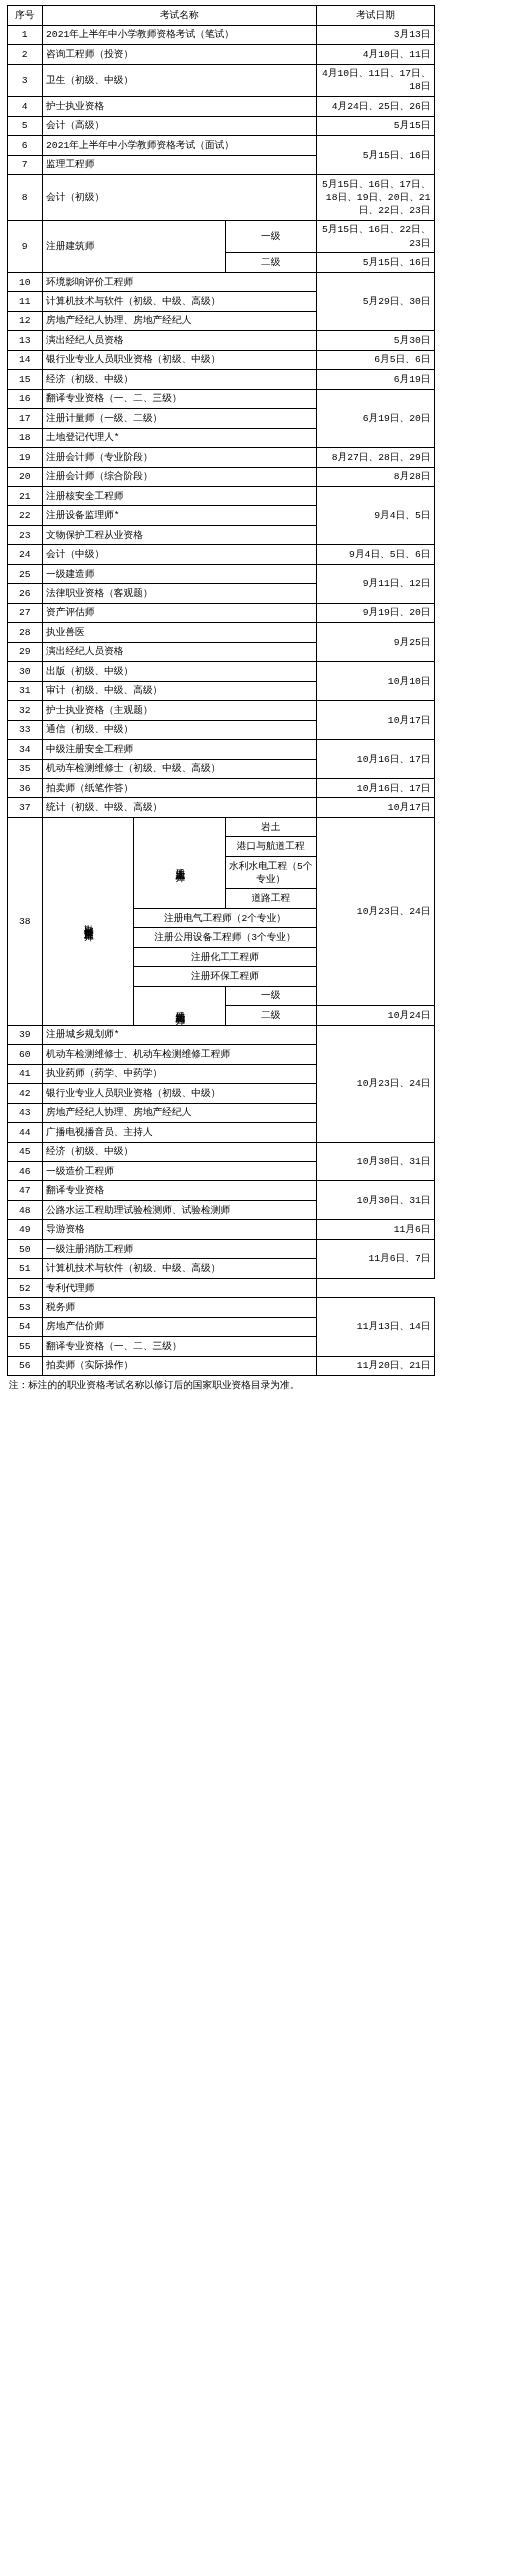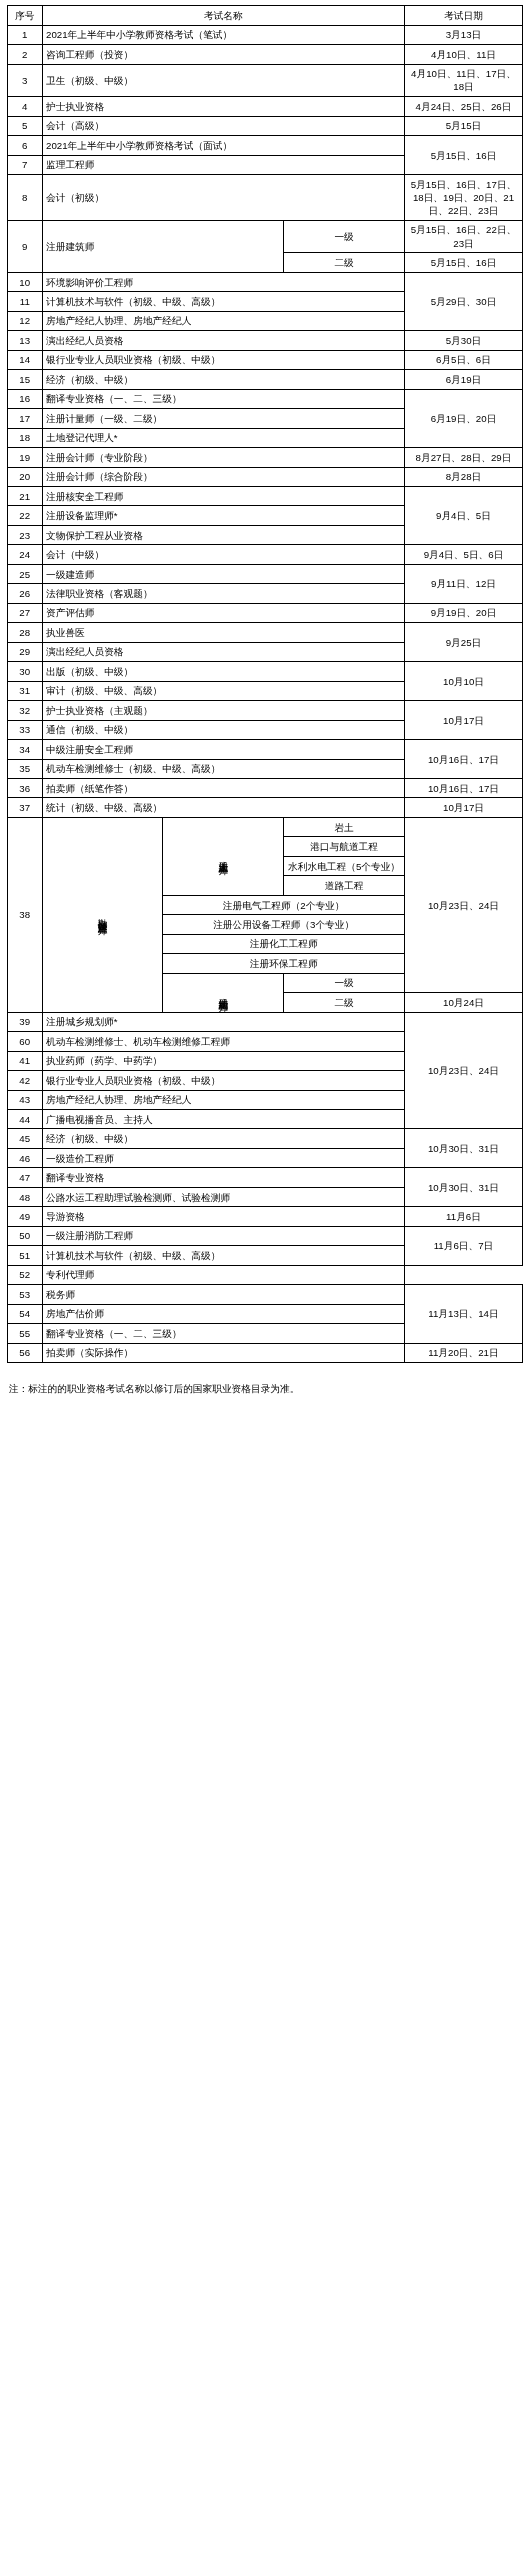--- a/index.html
+++ b/index.html
@@ -12,22 +12,23 @@
     font-family: "Liberation Sans", "DejaVu Sans", sans-serif;
     color: #000;
   }
   .sheet {
     width: 530px;
     box-sizing: border-box;
     padding: 5.3px 7px 8.8px 7px;
   }
   table.exam {
     border-collapse: collapse;
-    width: 516px;
+    width: 428px;
     table-layout: fixed;
+    font-family: Liberation Mono, monospace;
   }
   table.exam td, table.exam th {
     border: 0.9px solid #000;
     font-size: 9.7px;
     line-height: 1.35;
     padding: 2.7px 3.5px;
     vertical-align: middle;
     word-break: break-all;
   }
   th.hdr {
@@ -35,21 +36,21 @@
     text-align: center;
   }
   td.num {
     text-align: center;
     width: 26.5px;
   }
   td.name {
     text-align: left;
   }
   td.date {
-    text-align: center;
+    text-align: right;
     width: 110px;
     margin-left: 46px;
   }
   td.sub {
     text-align: center;
   }
   td.vert {
     text-align: center;
     width: 19.4px;
     padding: 1.8px 0.9px;
@@ -57,21 +58,21 @@
   .vtext {
     display: block;
     writing-mode: vertical-rl;
     text-orientation: upright;
     letter-spacing: 0.9px;
     margin: 0 auto;
     line-height: 1.05;
   }
   .note {
     font-size: 9.7px;
-    margin-top: 20px;
+    margin-top: 3px;
     padding-left: 1.8px;
   }
   .date-tight {
     font-size: 8.8px;
     line-height: 1.3;
   }
 </style>
 </head>
 <body>
 

